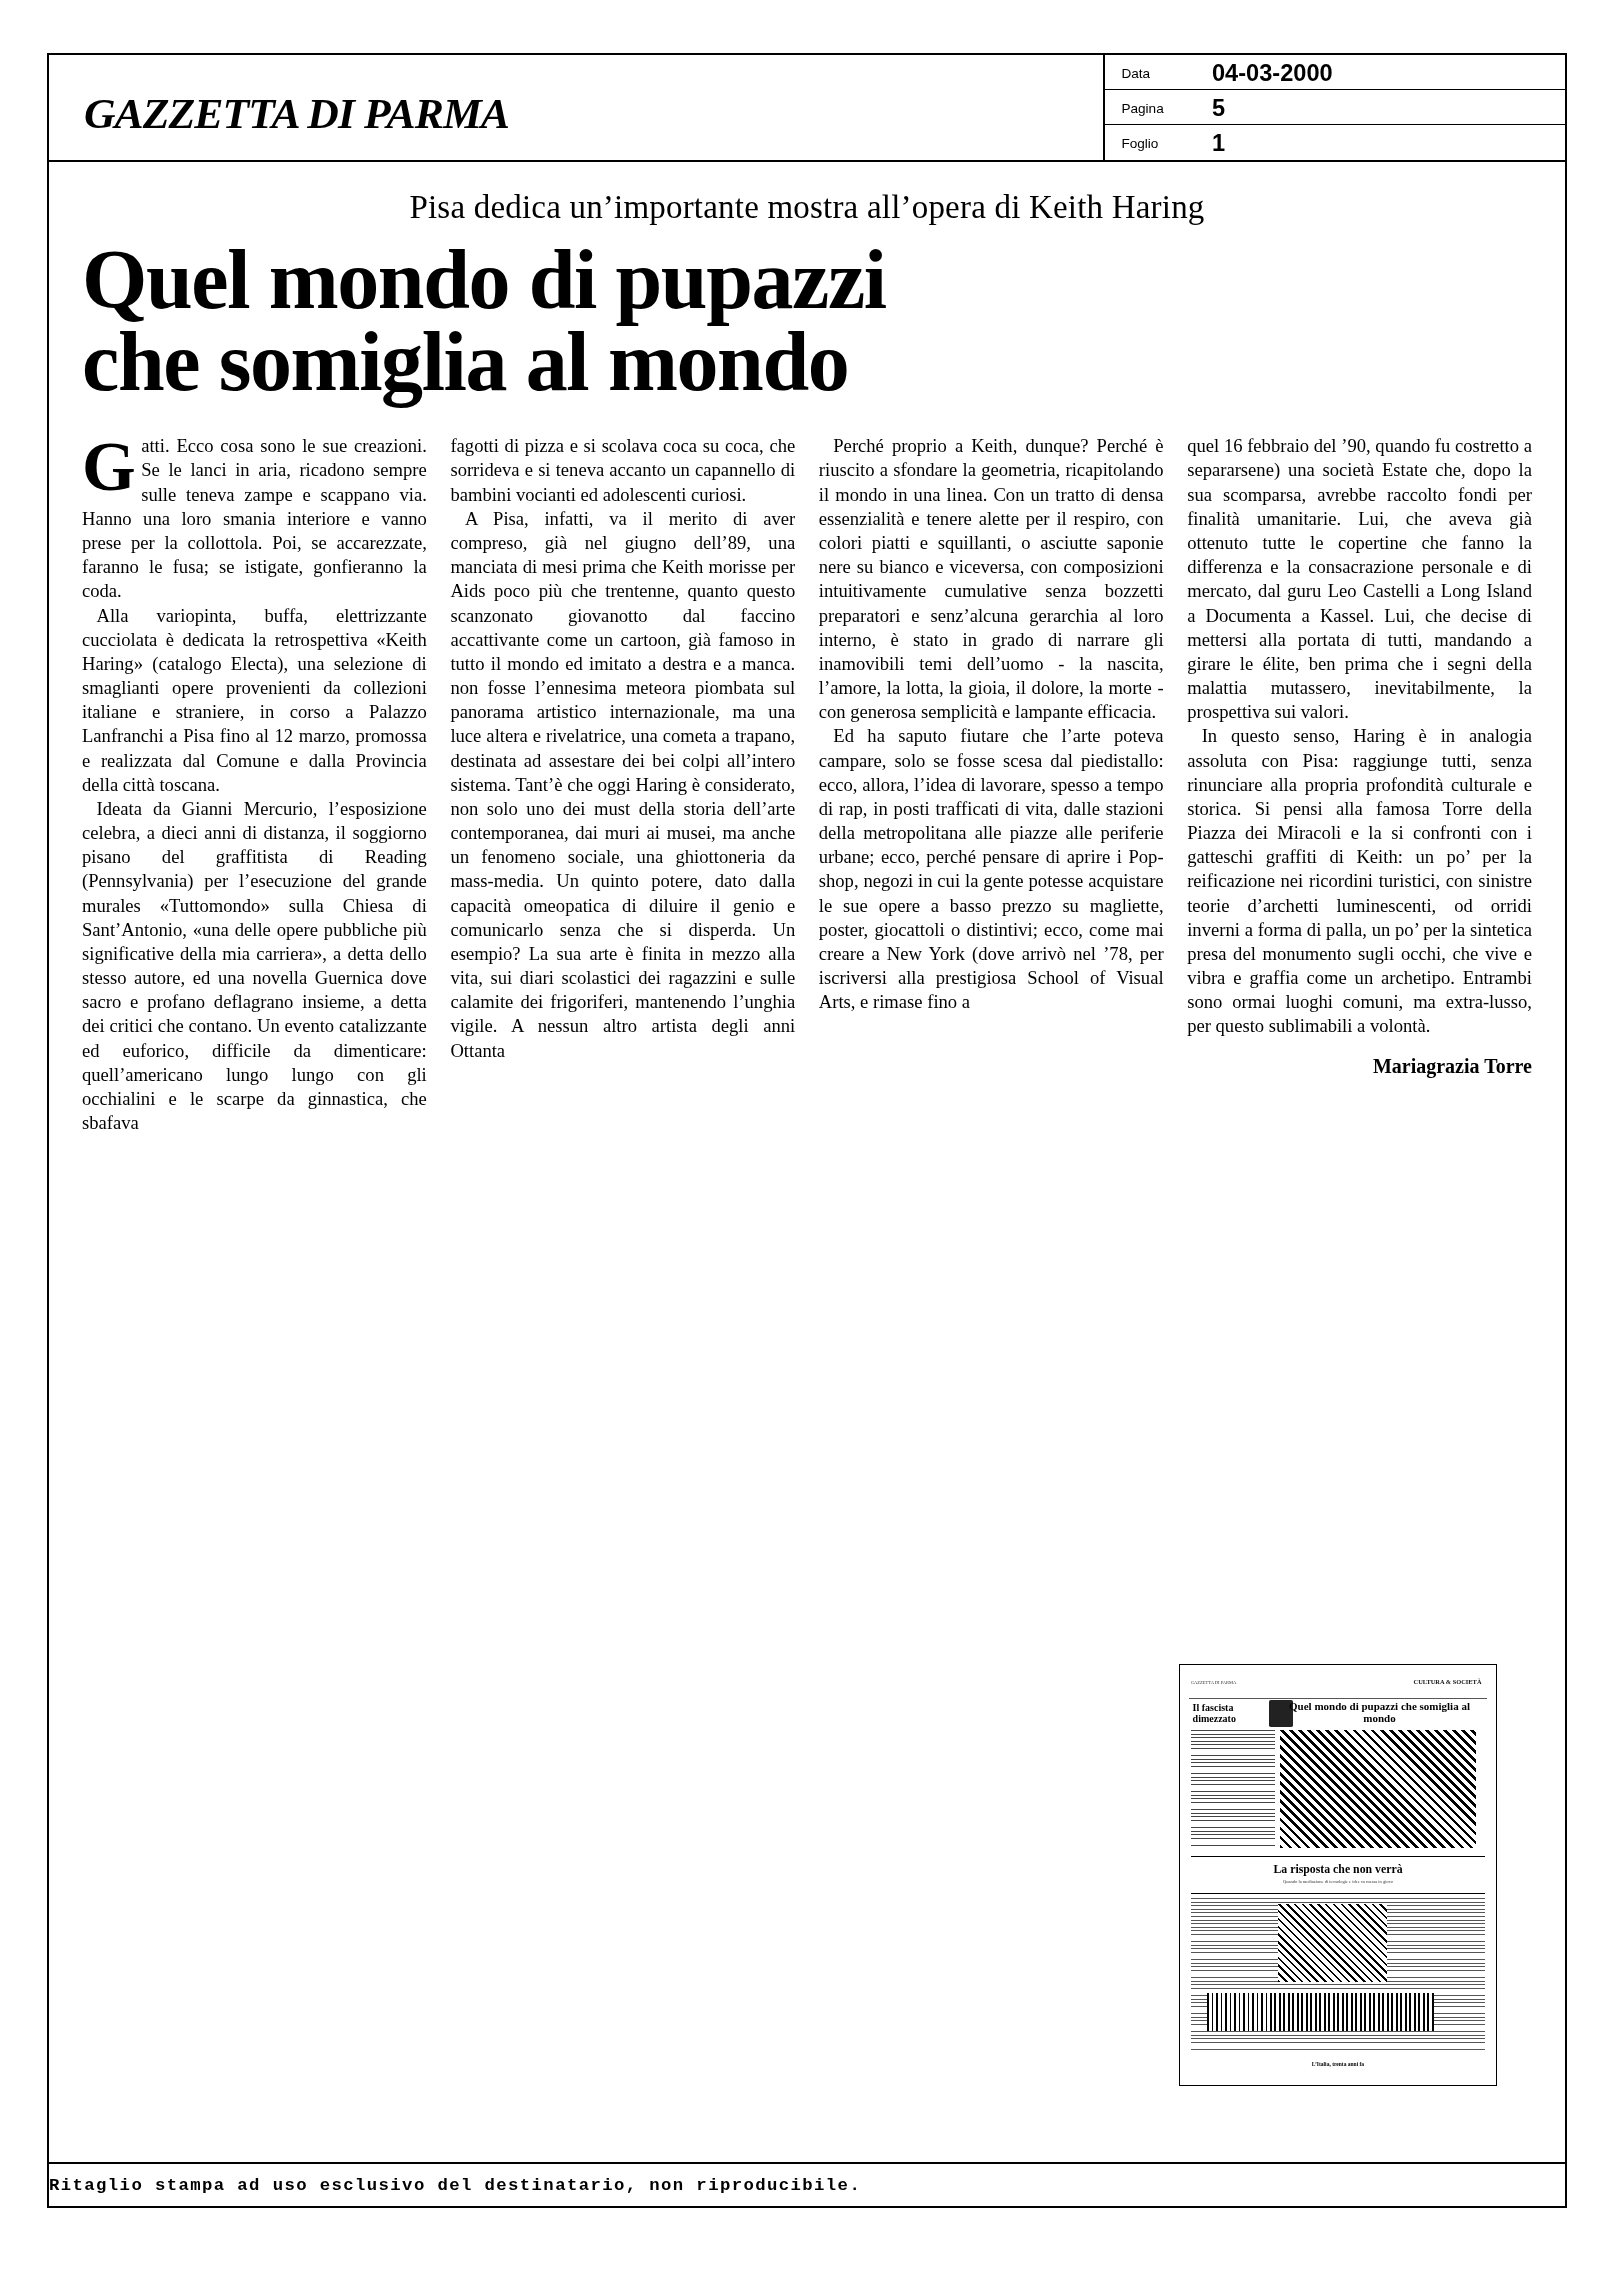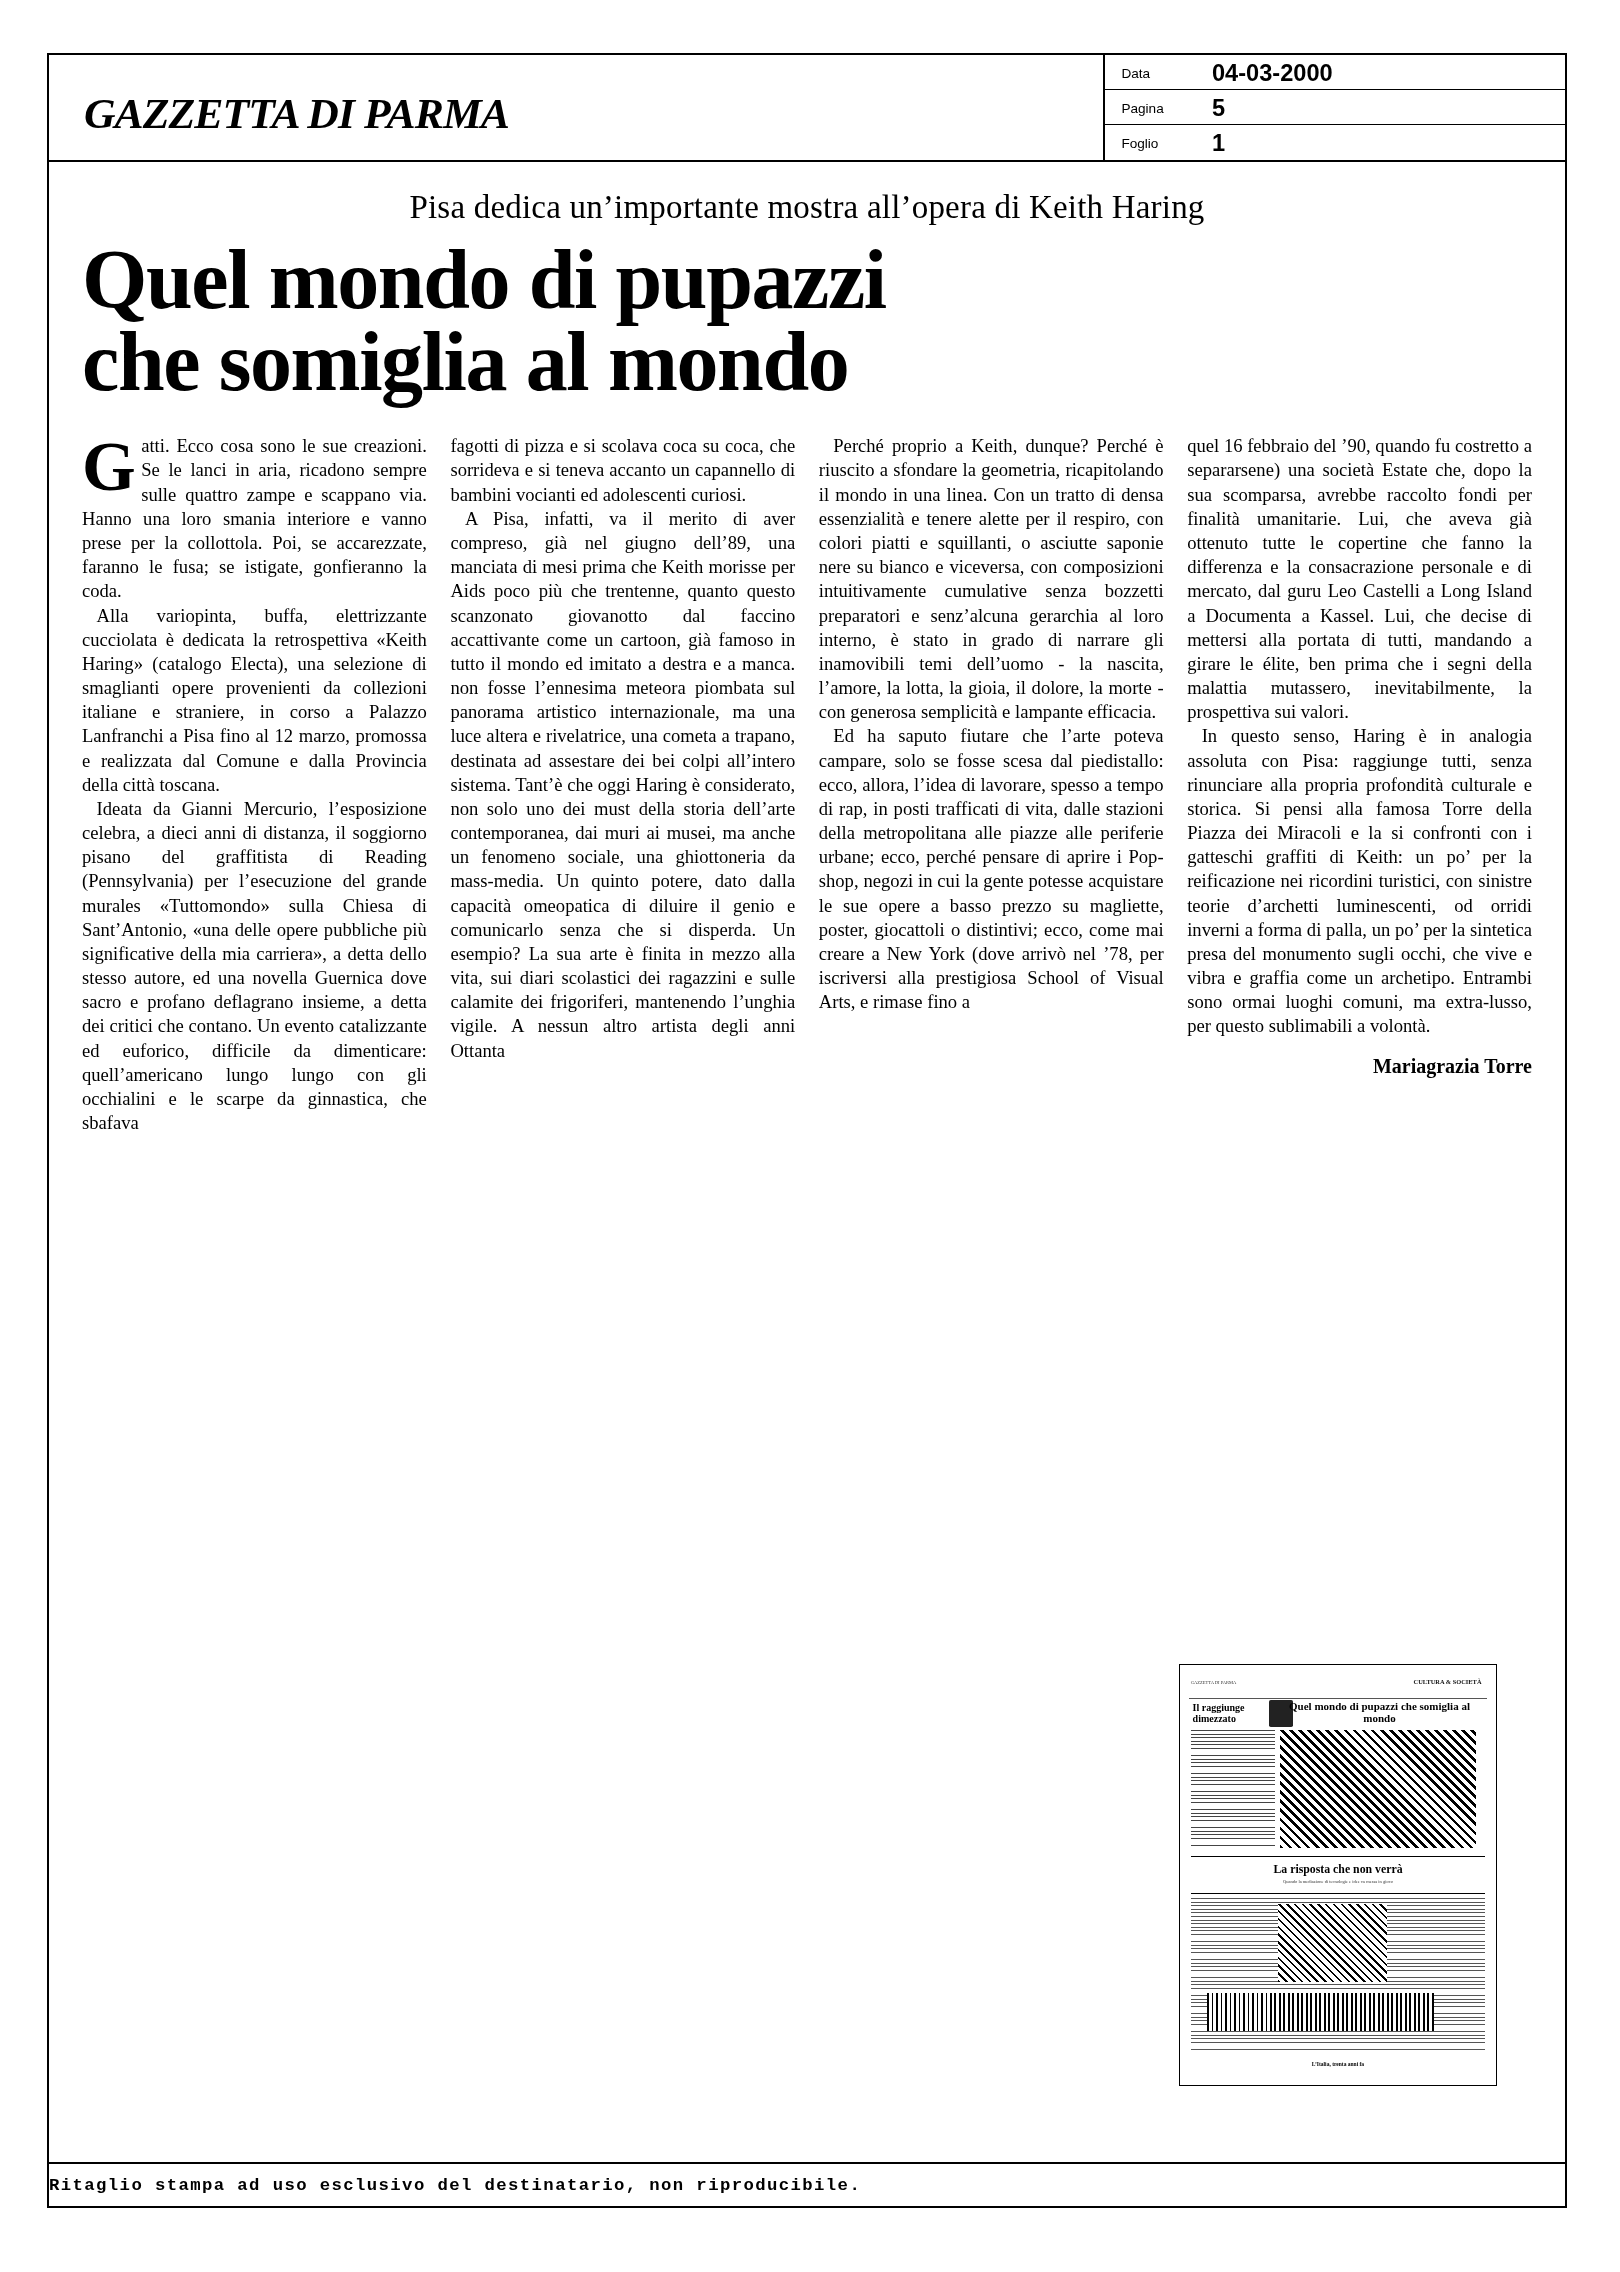--- a/index.html
+++ b/index.html
@@ -299,21 +299,21 @@
     <div class="kicker">Pisa dedica un’importante mostra all’opera di Keith Haring</div>
 
     <div class="headline">
       <span class="l1">Quel mondo di pupazzi</span>
       <span class="l2">che somiglia al mondo</span>
     </div>
 
     <div class="cols">
 
       <div class="col">
-        <p class="first"><span class="dropcap">G</span><span>atti. Ecco cosa sono le sue creazioni. Se le lanci in aria, ricadono sempre sulle quattro zampe e scappano via. Hanno una loro smania interiore e vanno prese per la collottola. Poi, se accarezzate, faranno le fusa; se istigate, gonfieranno la coda.</span></p>
+        <p class="first"><span class="dropcap">G</span><span>atti. Ecco cosa sono le sue creazioni. Se le lanci in aria, ricadono sempre sulle teneva zampe e scappano via. Hanno una loro smania interiore e vanno prese per la collottola. Poi, se accarezzate, faranno le fusa; se istigate, gonfieranno la coda.</span></p>
         <p>Alla variopinta, buffa, elettrizzante cucciolata è dedicata la retrospettiva «Keith Haring» (catalogo Electa), una selezione di smaglianti opere provenienti da collezioni italiane e straniere, in corso a Palazzo Lanfranchi a Pisa fino al 12 marzo, promossa e realizzata dal Comune e dalla Provincia della città toscana.</p>
         <p>Ideata da Gianni Mercurio, l’esposizione celebra, a dieci anni di distanza, il soggiorno pisano del graffitista di Reading (Pennsylvania) per l’esecuzione del grande murales «Tuttomondo» sulla Chiesa di Sant’Antonio, «una delle opere pubbliche più significative della mia carriera», a detta dello stesso autore, ed una novella Guernica dove sacro e profano deflagrano insieme, a detta dei critici che contano. Un evento catalizzante ed euforico, difficile da dimenticare: quell’americano lungo lungo con gli occhialini e le scarpe da ginnastica, che sbafava</p>
       </div>
 
       <div class="col">
         <p class="first">fagotti di pizza e si scolava coca su coca, che sorrideva e si teneva accanto un capannello di bambini vocianti ed adolescenti curiosi.</p>
         <p>A Pisa, infatti, va il merito di aver compreso, già nel giugno dell’89, una manciata di mesi prima che Keith morisse per Aids poco più che trentenne, quanto questo scanzonato giovanotto dal faccino accattivante come un cartoon, già famoso in tutto il mondo ed imitato a destra e a manca. non fosse l’ennesima meteora piombata sul panorama artistico internazionale, ma una luce altera e rivelatrice, una cometa a trapano, destinata ad assestare dei bei colpi all’intero sistema. Tant’è che oggi Haring è considerato, non solo uno dei must della storia dell’arte contemporanea, dai muri ai musei, ma anche un fenomeno sociale, una ghiottoneria da mass-media. Un quinto potere, dato dalla capacità omeopatica di diluire il genio e comunicarlo senza che si disperda. Un esempio? La sua arte è finita in mezzo alla vita, sui diari scolastici dei ragazzini e sulle calamite dei frigoriferi, mantenendo l’unghia vigile. A nessun altro artista degli anni Ottanta</p>
       </div>
 
       <div class="col">
@@ -329,21 +329,21 @@
 
     </div>
   </div>
 
   <div class="clip">
     <div class="clip-inner">
       <div class="clip-top">
         <span class="t1">GAZZETTA DI PARMA</span>
         <span class="t2">CULTURA &amp; SOCIETÀ</span>
       </div>
-      <div class="clip-head-left">Il raggiunge dimezzato</div>
+      <div class="clip-head-left">Il fascista dimezzato</div>
       <div class="clip-photo"></div>
       <div class="clip-head-right">Quel mondo di pupazzi che somiglia al mondo</div>
       <div class="clip-col-left"></div>
       <div class="clip-art"></div>
       <div class="clip-band">
         <div class="bt">La risposta che non verrà</div>
         <div class="bs">Quando la mediazione di tecnologie e idee va messa in gioco</div>
       </div>
       <div class="clip-lower">
         <div class="clip-lower-art"></div>

